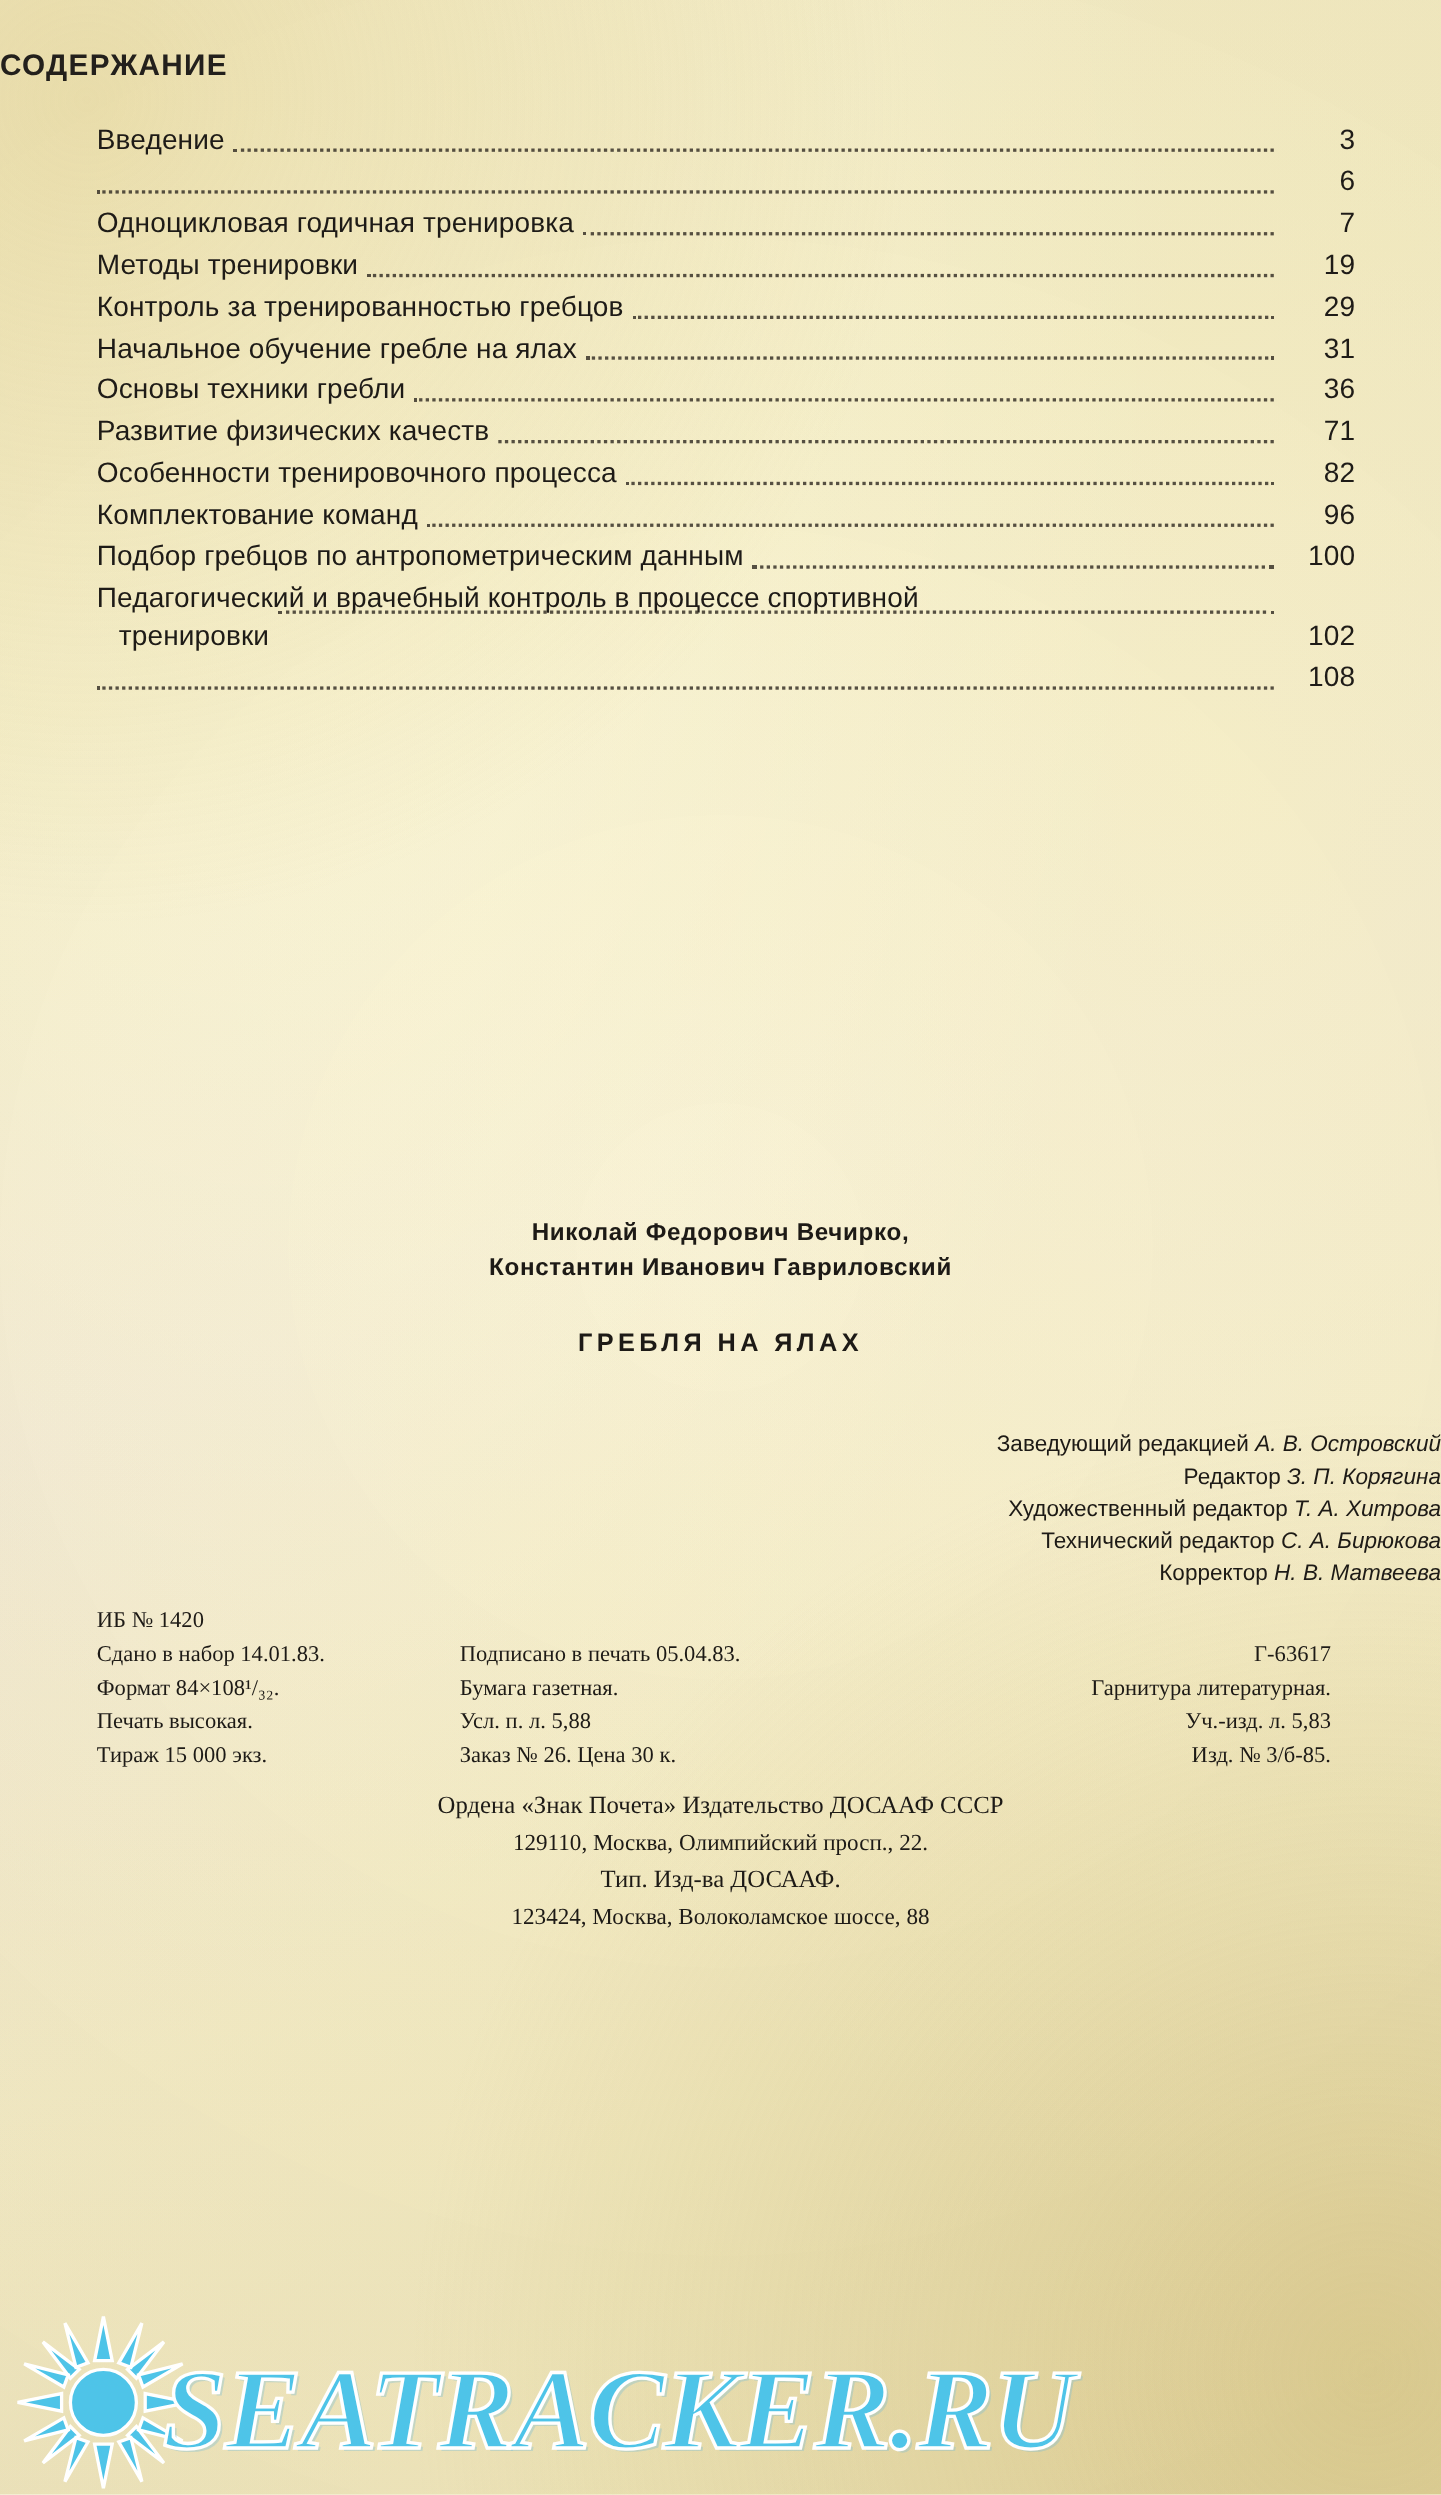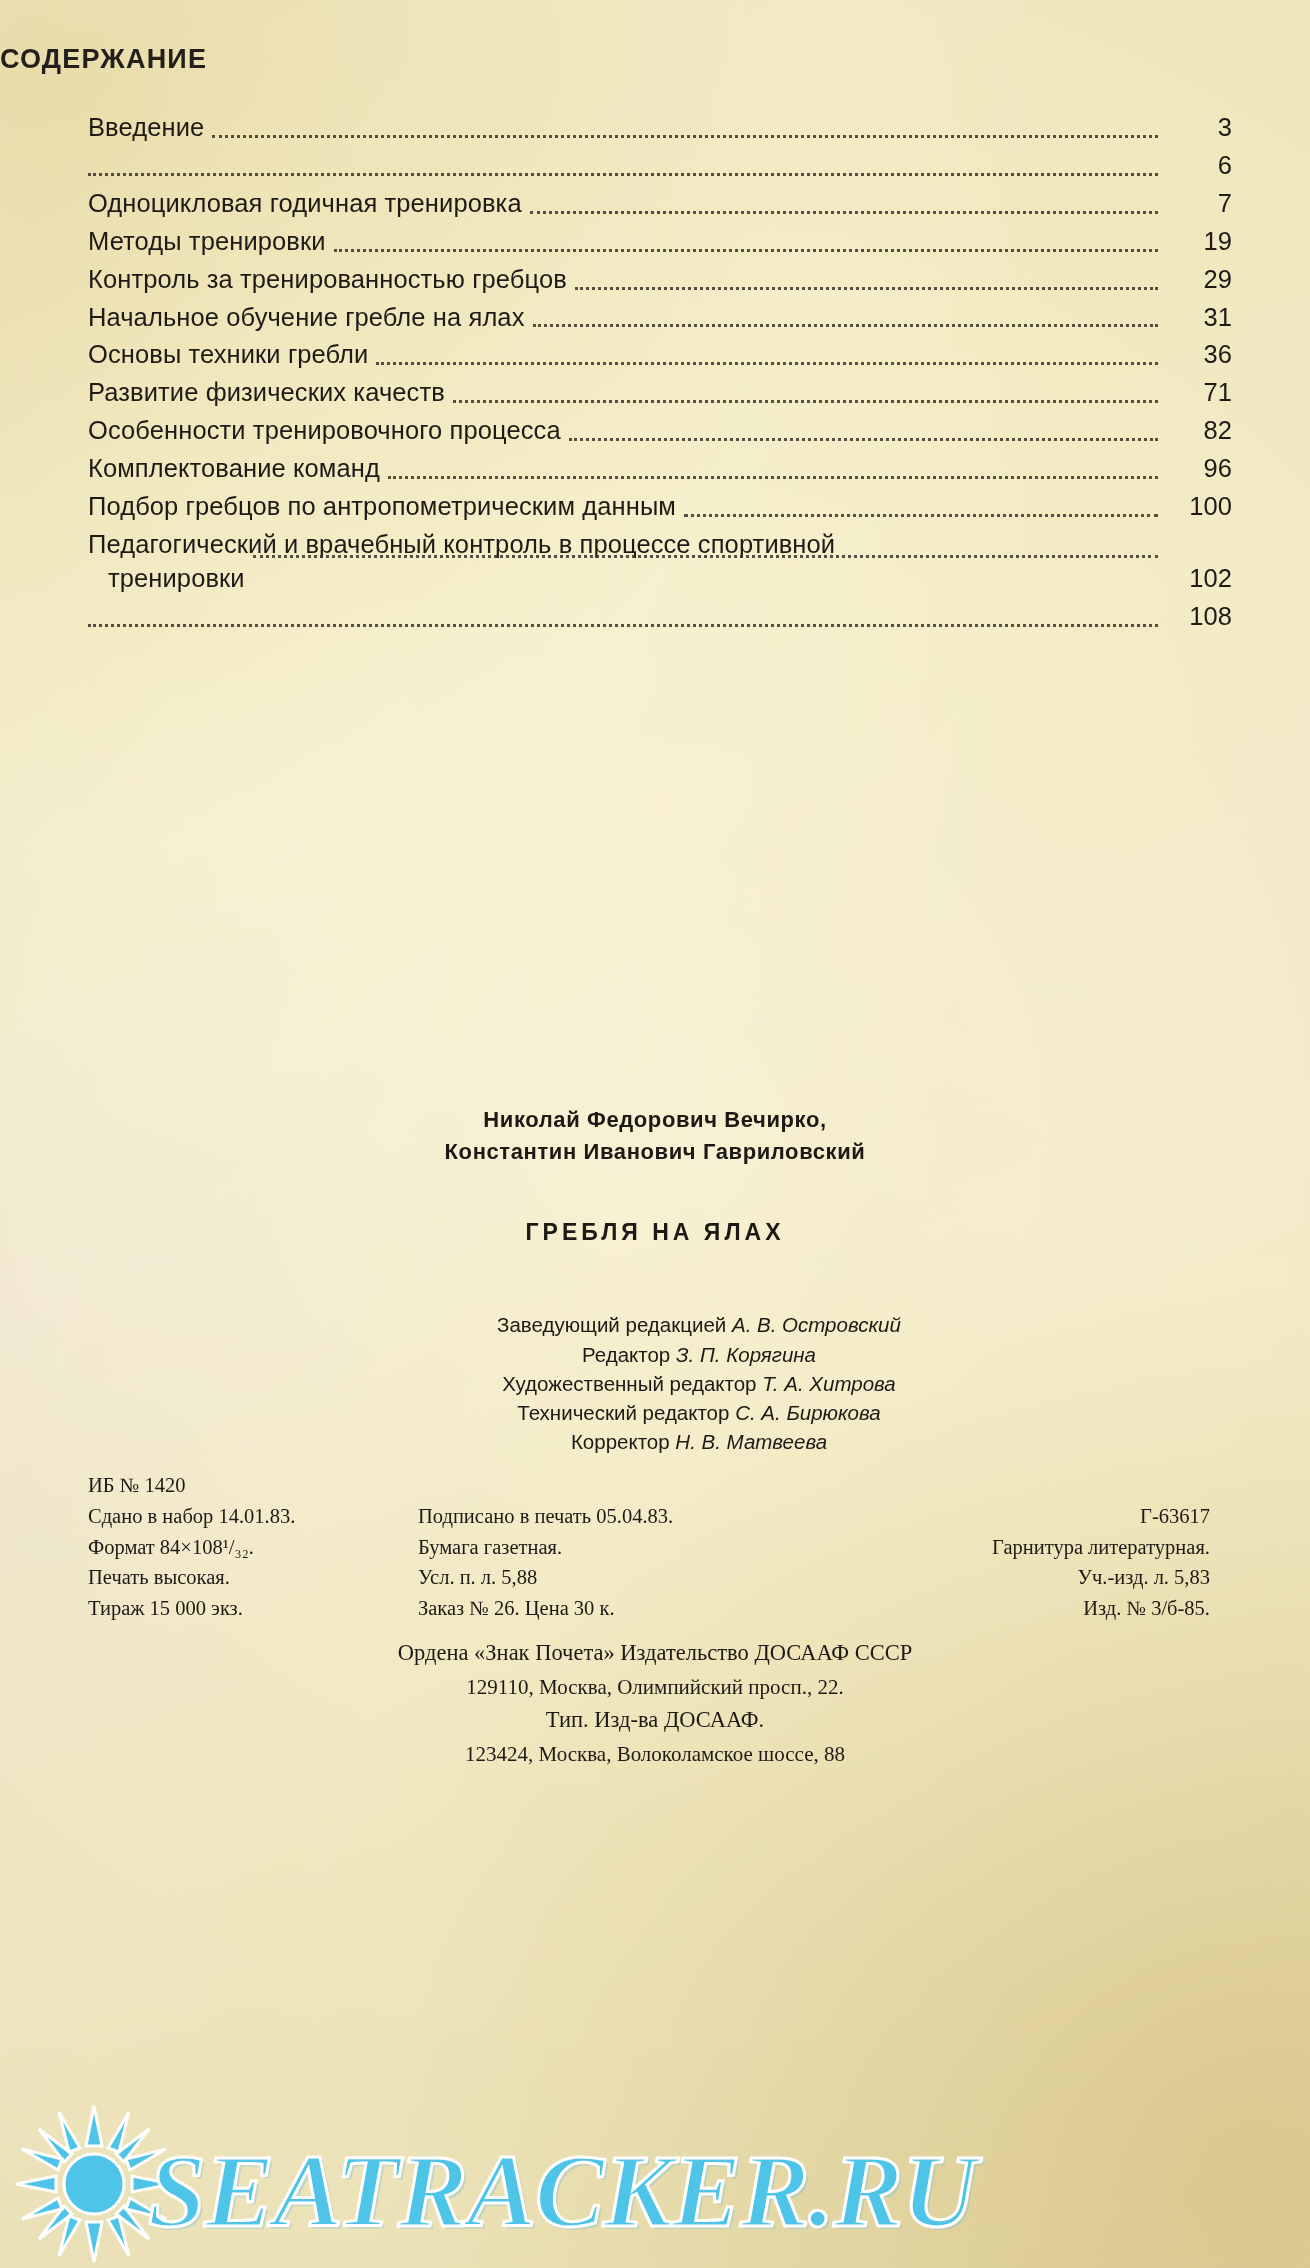--- a/index.html
+++ b/index.html
@@ -102,34 +102,34 @@
     font-family: "Liberation Sans", sans-serif;
     color: #1d1a16;
   }
   .authors-line {
     font-weight: bold;
     font-size: 22px;
     letter-spacing: 0.6px;
     line-height: 1.45;
   }
   .book-title {
-    margin-top: 52px;
+    margin-top: 40px;
     font-weight: bold;
     font-size: 23px;
     letter-spacing: 4px;
     text-align: center;
   }
 
   .staff {
     margin: 64px 0 0 88px;
     font-family: "Liberation Sans", sans-serif;
     font-size: 20.5px;
     line-height: 1.42;
     color: #1d1a16;
-    text-align: center;
+    text-align: right;
   }
   .staff .role { font-style: normal; }
   .staff .person { font-style: italic; }
 
   .imprint {
     margin: 14px 0 0 88px;
     font-family: "Liberation Serif", serif;
     font-size: 20.5px;
     line-height: 1.5;
     color: #1d1a16;

